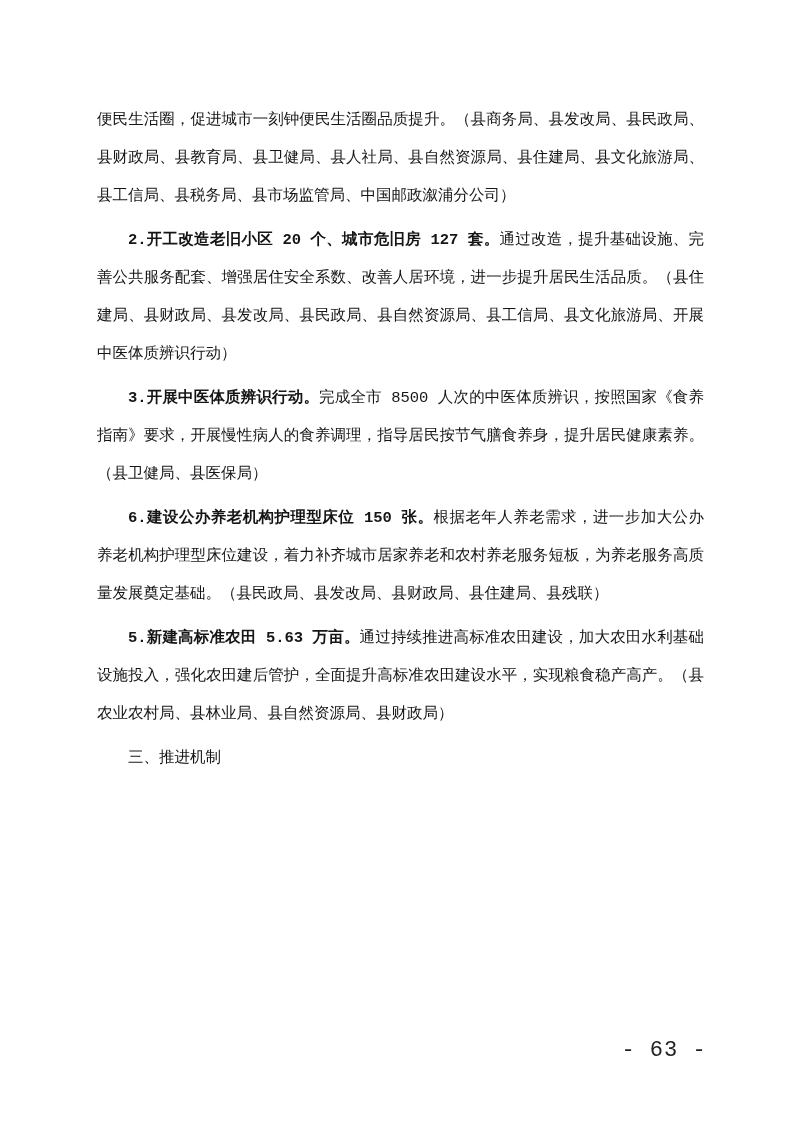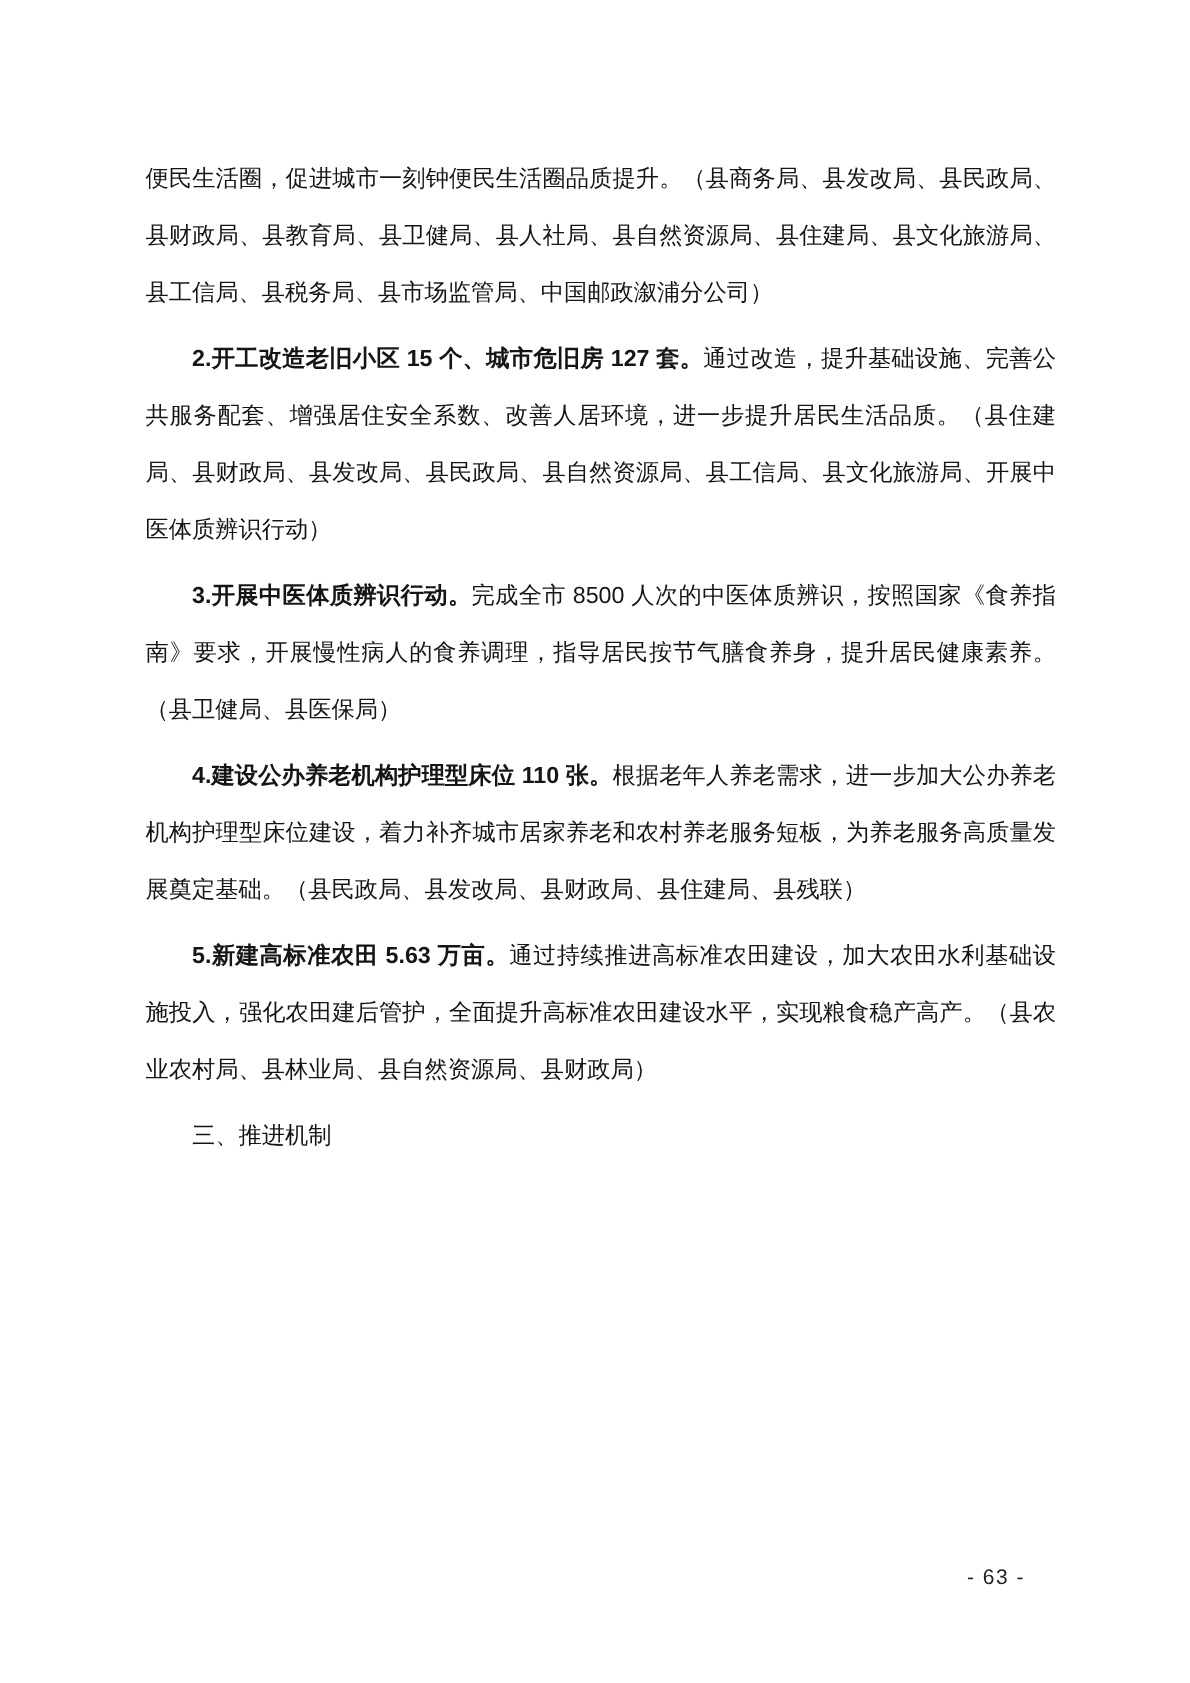--- a/index.html
+++ b/index.html
@@ -6,21 +6,21 @@
     margin: 0;
     padding: 0;
     background: #ffffff;
   }
   .page {
     position: relative;
     width: 793px;
     height: 1122px;
     background: #ffffff;
     overflow: hidden;
-    font-family: Liberation Sans, sans-serif;
+    font-family: Liberation Mono, monospace;
     color: #151515;
     box-sizing: border-box;
   }
   .content {
     position: absolute;
     left: 97px;
     top: 101px;
     width: 607px;
   }
   .para {
@@ -41,40 +41,40 @@
   }
   .para.heading {
     text-align: left;
   }
   .page-number {
     position: absolute;
     top: 1041px;
     left: 614px;
     width: 100px;
     text-align: center;
-    font-size: 14px;
+    font-size: 22px;
     line-height: 20px;
     letter-spacing: 1px;
     color: #222222;
     white-space: pre;
   }
 </style>
 </head>
 <body>
 
 <div class="page">
   <div class="content">
 
     <p class="para no-indent">便民生活圈，促进城市一刻钟便民生活圈品质提升。（县商务局、县发改局、县民政局、县财政局、县教育局、县卫健局、县人社局、县自然资源局、县住建局、县文化旅游局、县工信局、县税务局、县市场监管局、中国邮政溆浦分公司）</p>
 
-    <p class="para"><b class="lead">2.开工改造老旧小区 15 个、城市危旧房 127 套。</b><span>通过改造，提升基础设施、完善公共服务配套、增强居住安全系数、改善人居环境，进一步提升居民生活品质。（县住建局、县财政局、县发改局、县民政局、县自然资源局、县工信局、县文化旅游局、开展中医体质辨识行动）</span></p>
+    <p class="para"><b class="lead">2.开工改造老旧小区 20 个、城市危旧房 127 套。</b><span>通过改造，提升基础设施、完善公共服务配套、增强居住安全系数、改善人居环境，进一步提升居民生活品质。（县住建局、县财政局、县发改局、县民政局、县自然资源局、县工信局、县文化旅游局、开展中医体质辨识行动）</span></p>
 
     <p class="para"><b class="lead">3.开展中医体质辨识行动。</b><span>完成全市 8500 人次的中医体质辨识，按照国家《食养指南》要求，开展慢性病人的食养调理，指导居民按节气膳食养身，提升居民健康素养。（县卫健局、县医保局）</span></p>
 
-    <p class="para"><b class="lead">4.建设公办养老机构护理型床位 110 张。</b><span>根据老年人养老需求，进一步加大公办养老机构护理型床位建设，着力补齐城市居家养老和农村养老服务短板，为养老服务高质量发展奠定基础。（县民政局、县发改局、县财政局、县住建局、县残联）</span></p>
+    <p class="para"><b class="lead">6.建设公办养老机构护理型床位 150 张。</b><span>根据老年人养老需求，进一步加大公办养老机构护理型床位建设，着力补齐城市居家养老和农村养老服务短板，为养老服务高质量发展奠定基础。（县民政局、县发改局、县财政局、县住建局、县残联）</span></p>
 
     <p class="para"><b class="lead">5.新建高标准农田 5.63 万亩。</b><span>通过持续推进高标准农田建设，加大农田水利基础设施投入，强化农田建后管护，全面提升高标准农田建设水平，实现粮食稳产高产。（县农业农村局、县林业局、县自然资源局、县财政局）</span></p>
 
 
 
     <p class="para heading">三、推进机制</p>
 
 
   </div>
 

